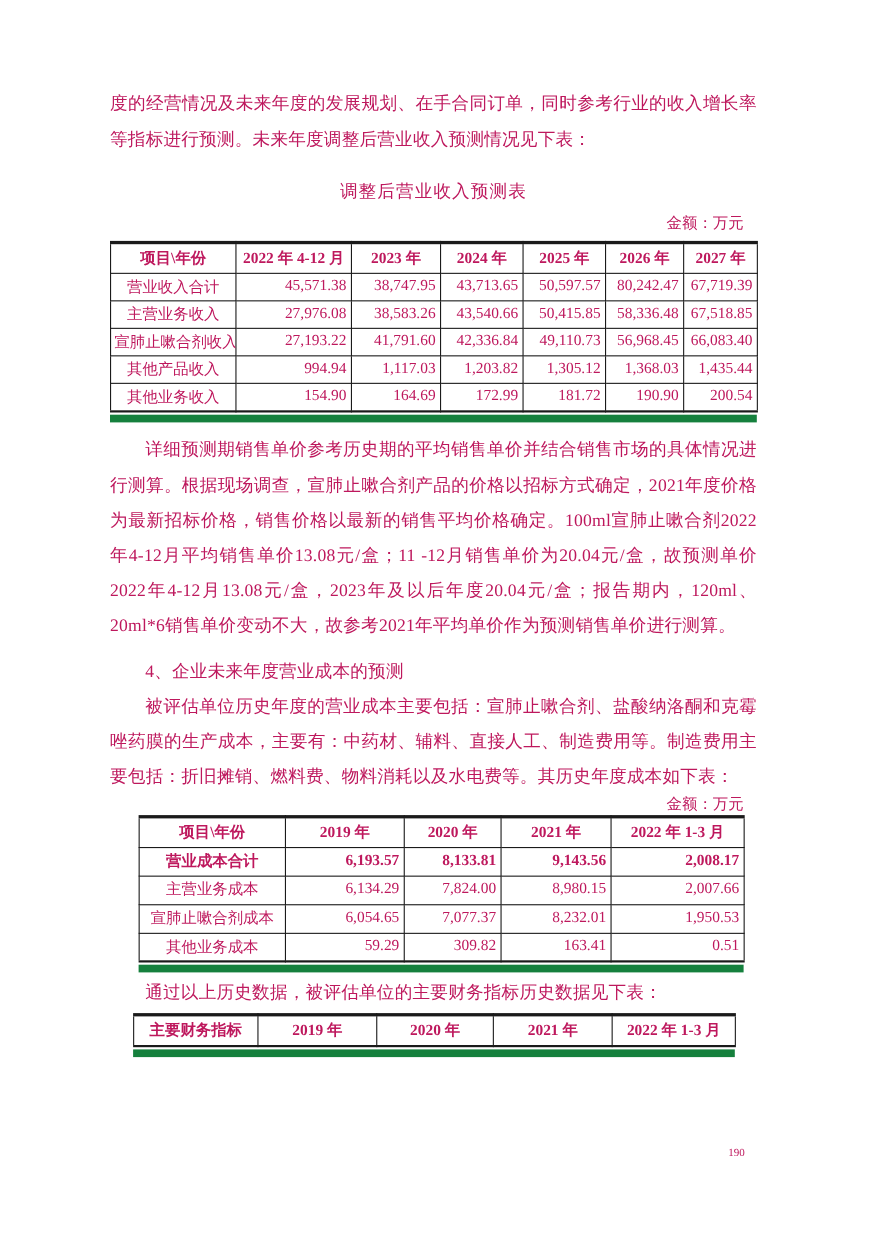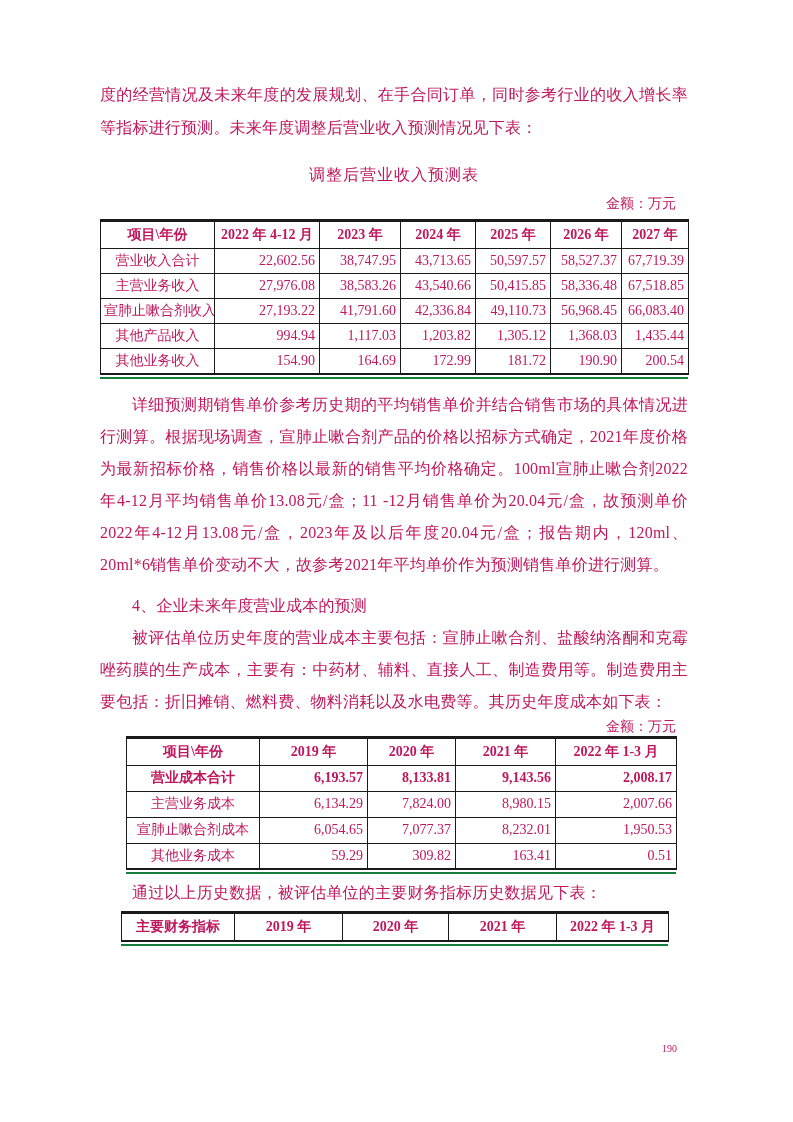--- a/index.html
+++ b/index.html
@@ -13,21 +13,21 @@
   .body-text {
     margin: 0; font-size: 16px; line-height: 33px; text-align: justify;
     text-indent: 2em; letter-spacing: 0.2px;
   }
   .no-indent { text-indent: 0; }
   .lh32 { line-height: 32px; }
   .table-title { margin-top: 14px; font-size: 16px; line-height: 33px; text-align: center; letter-spacing: 1px; }
   .unit-label { font-size: 14px; line-height: 22px; text-align: right; }
   .u1 { margin-top: 2px; padding-right: 12px; }
   .u2 { line-height: 18px; padding-right: 12px; }
-  .tbl-wrap { border-bottom: 2px solid #15803d; padding-bottom: 2px; }
+  .tbl-wrap { border-bottom: 7px solid #15803d; padding-bottom: 2px; }
   .w1 { margin-top: 4px; width: 588px; }
   .w2 { margin-top: 0;  width: 550px; margin-left: 26px; }
   .w3 { margin-top: 2px; width: 547px; margin-left: 21px; }
   table.tbl {
     border-collapse: collapse; table-layout: fixed; width: 100%;
     border-top: 3px solid #1a1a1a; border-bottom: 2px solid #1a1a1a;
     font-size: 14px;
   }
   .tbl th, .tbl td { border: 1px solid #1a1a1a; padding: 0 3px; vertical-align: middle; overflow: hidden; white-space: nowrap; }
   .tbl th { font-weight: bold; text-align: center; height: 28px; }
@@ -75,25 +75,25 @@
             <th>2023 年</th>
             <th>2024 年</th>
             <th>2025 年</th>
             <th>2026 年</th>
             <th>2027 年</th>
           </tr>
         </thead>
         <tbody>
           <tr>
             <td class="lbl">营业收入合计</td>
-            <td class="num">22,602.56</td>
+            <td class="num">45,571.38</td>
             <td class="num">38,747.95</td>
             <td class="num">43,713.65</td>
             <td class="num">50,597.57</td>
-            <td class="num">58,527.37</td>
+            <td class="num">80,242.47</td>
             <td class="num">67,719.39</td>
           </tr>
           <tr>
             <td class="lbl">主营业务收入</td>
             <td class="num">27,976.08</td>
             <td class="num">38,583.26</td>
             <td class="num">43,540.66</td>
             <td class="num">50,415.85</td>
             <td class="num">58,336.48</td>
             <td class="num">67,518.85</td>

